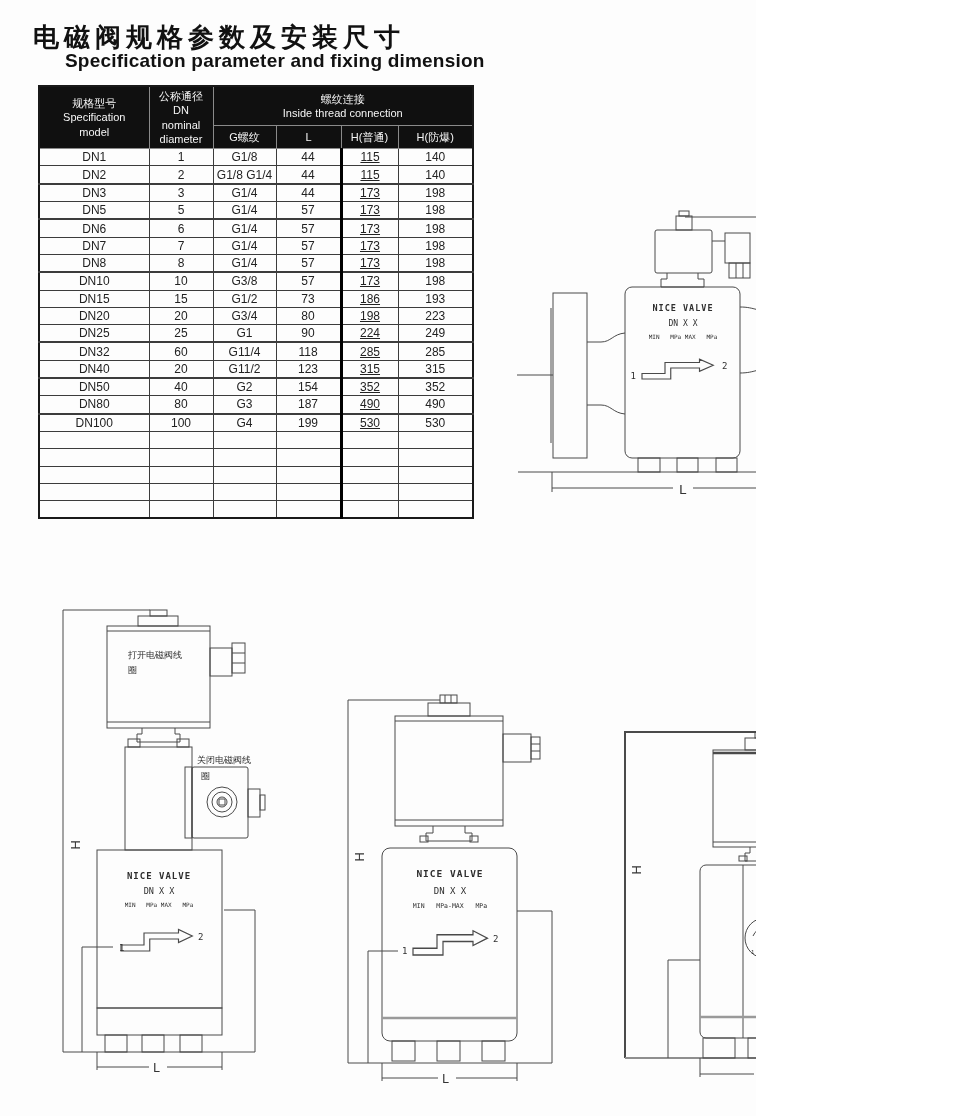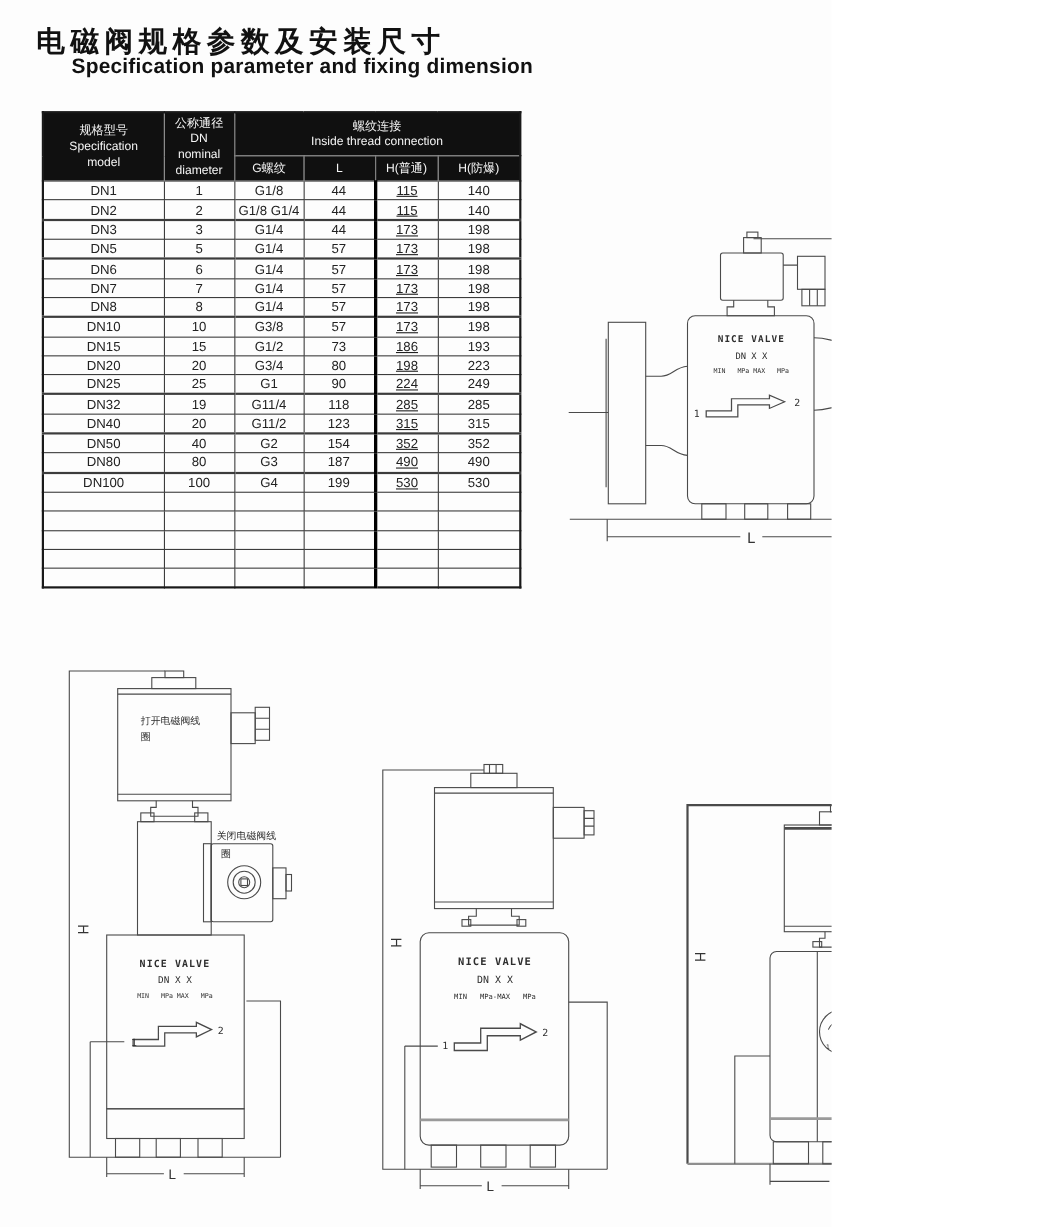--- a/index.html
+++ b/index.html
@@ -11,21 +11,21 @@
   .title-zh {
     position:absolute; left:33px; top:20px; font-size:26px; font-weight:bold;
     letter-spacing:5px; font-family:"DejaVu Sans", sans-serif; color:#111;
   }
   .title-en {
     position:absolute; left:33px; top:50px; font-size:19px; font-weight:bold;
     letter-spacing:0.2px; color:#111;margin-left:32px;
   }
   
   table.spec {
-    position:absolute; left:38px; top:101px; width:434px;
+    position:absolute; left:38px; top:85px; width:434px;
     border-collapse:collapse; table-layout:fixed;
   }
   table.spec th {
     background:#101010; color:#f5f5f5; font-weight:normal;
     font-size:11px; line-height:1.3; white-space:pre-line;
     border:1px solid #8a8a8a; padding:2px 0; vertical-align:middle;
   }
   table.spec td {
     border:1px solid #3c3c3c; text-align:center; height:16.3px;
     padding:0 2px; font-size:12px; color:#222; overflow:hidden; white-space:nowrap;
@@ -164,21 +164,21 @@
         <tr class="gsep">
           <td>DN25</td>
           <td>25</td>
           <td>G1</td>
           <td>90</td>
           <td class="thickL">224</td>
           <td>249</td>
         </tr>
         <tr>
           <td>DN32</td>
-          <td>19</td>
+          <td>60</td>
           <td>G11/4</td>
           <td>118</td>
           <td class="thickL">285</td>
           <td>285</td>
         </tr>
         <tr class="gsep">
           <td>DN40</td>
           <td>20</td>
           <td>G11/2</td>
           <td>123</td>

